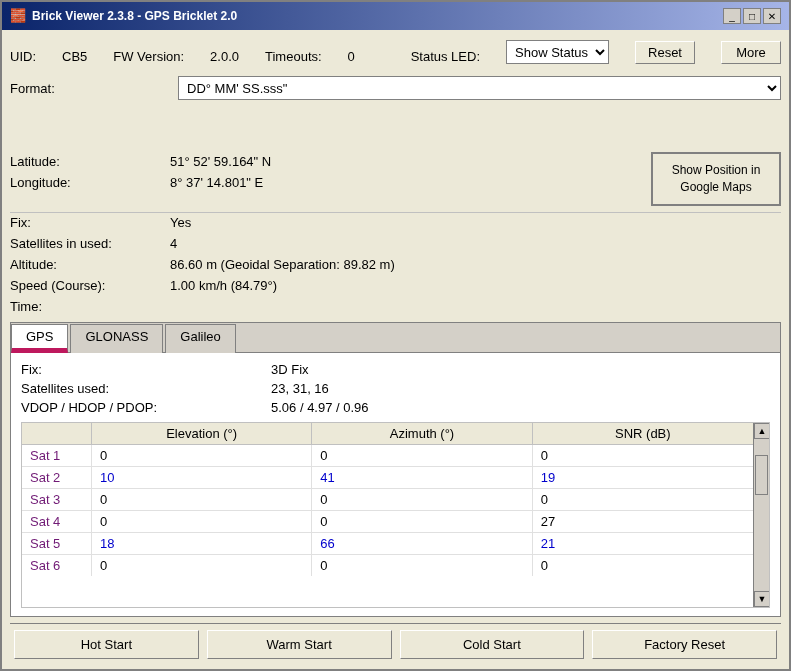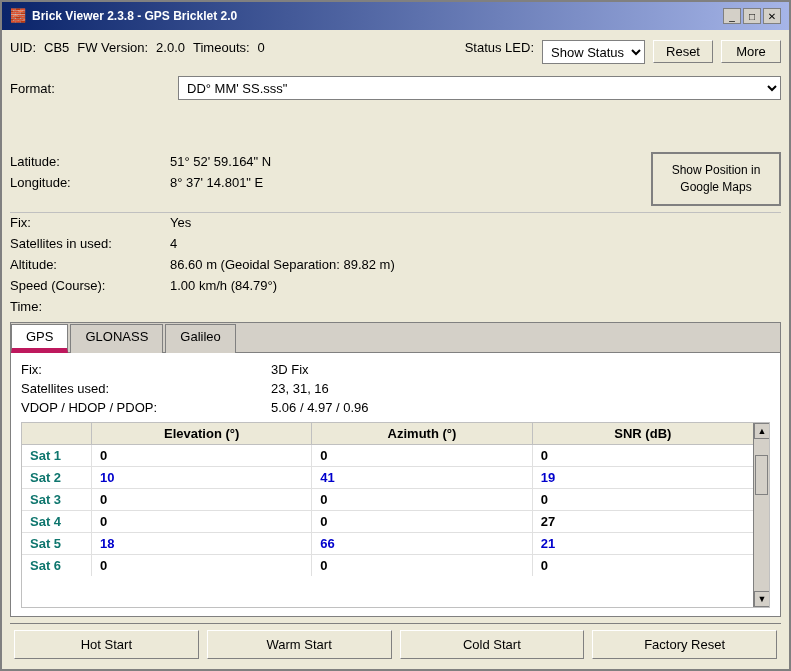--- a/index.html
+++ b/index.html
@@ -58,22 +58,22 @@
     }
     .content {
       flex: 1;
       padding: 6px 8px;
       display: flex;
       flex-direction: column;
       gap: 6px;
     }
     .toolbar {
       display: flex;
-      align-items: flex-start;
-      gap: 8px;
+      align-items: flex-end;
+      gap: 26px;
       padding: 4px 0;
     }
     .toolbar-label {
       font-size: 13px;
     }
     .btn {
       background: #ece9d8;
       border: 1px solid #808080;
       border-top-color: #ffffff;
       border-left-color: #ffffff;
@@ -170,21 +170,21 @@
       grid-template-columns: 70px 1fr 1fr 1fr;
       border-bottom: 1px solid #e0e0e0;
     }
     .sat-row:last-child { border-bottom: none; }
     .sat-cell {
       padding: 3px 8px;
       font-size: 13px;
       border-right: 1px solid #e0e0e0;
     }
     .sat-cell:last-child { border-right: none; }
-    .sat-cell.name { color: #0f766e; }
+    .sat-cell.name { color: #701a75; }
     .sat-cell.highlight { color: #0000cc; }
     .bottom-buttons {
       display: flex;
       gap: 0;
       border-top: 1px solid #808080;
       padding: 6px 0 4px 0;
     }
     .bottom-btn {
       flex: 1;
       background: #ece9d8;
@@ -207,21 +207,20 @@
     .sat-table-wrapper {
       display: flex;
       flex: 1;
       border: 1px solid #c0c0c0;
       margin-top: 4px;
       overflow: hidden;
     }
     .sat-table-inner {
       flex: 1;
       overflow: hidden;
-      font-weight: bold;
     }
     .scrollbar-thumb {
       background: #d4d0c8;
       border: 1px solid #808080;
       height: 40px;
       margin: 16px 1px 1px 1px;
     }
     .scroll-arrow {
       width: 16px;
       height: 16px;

